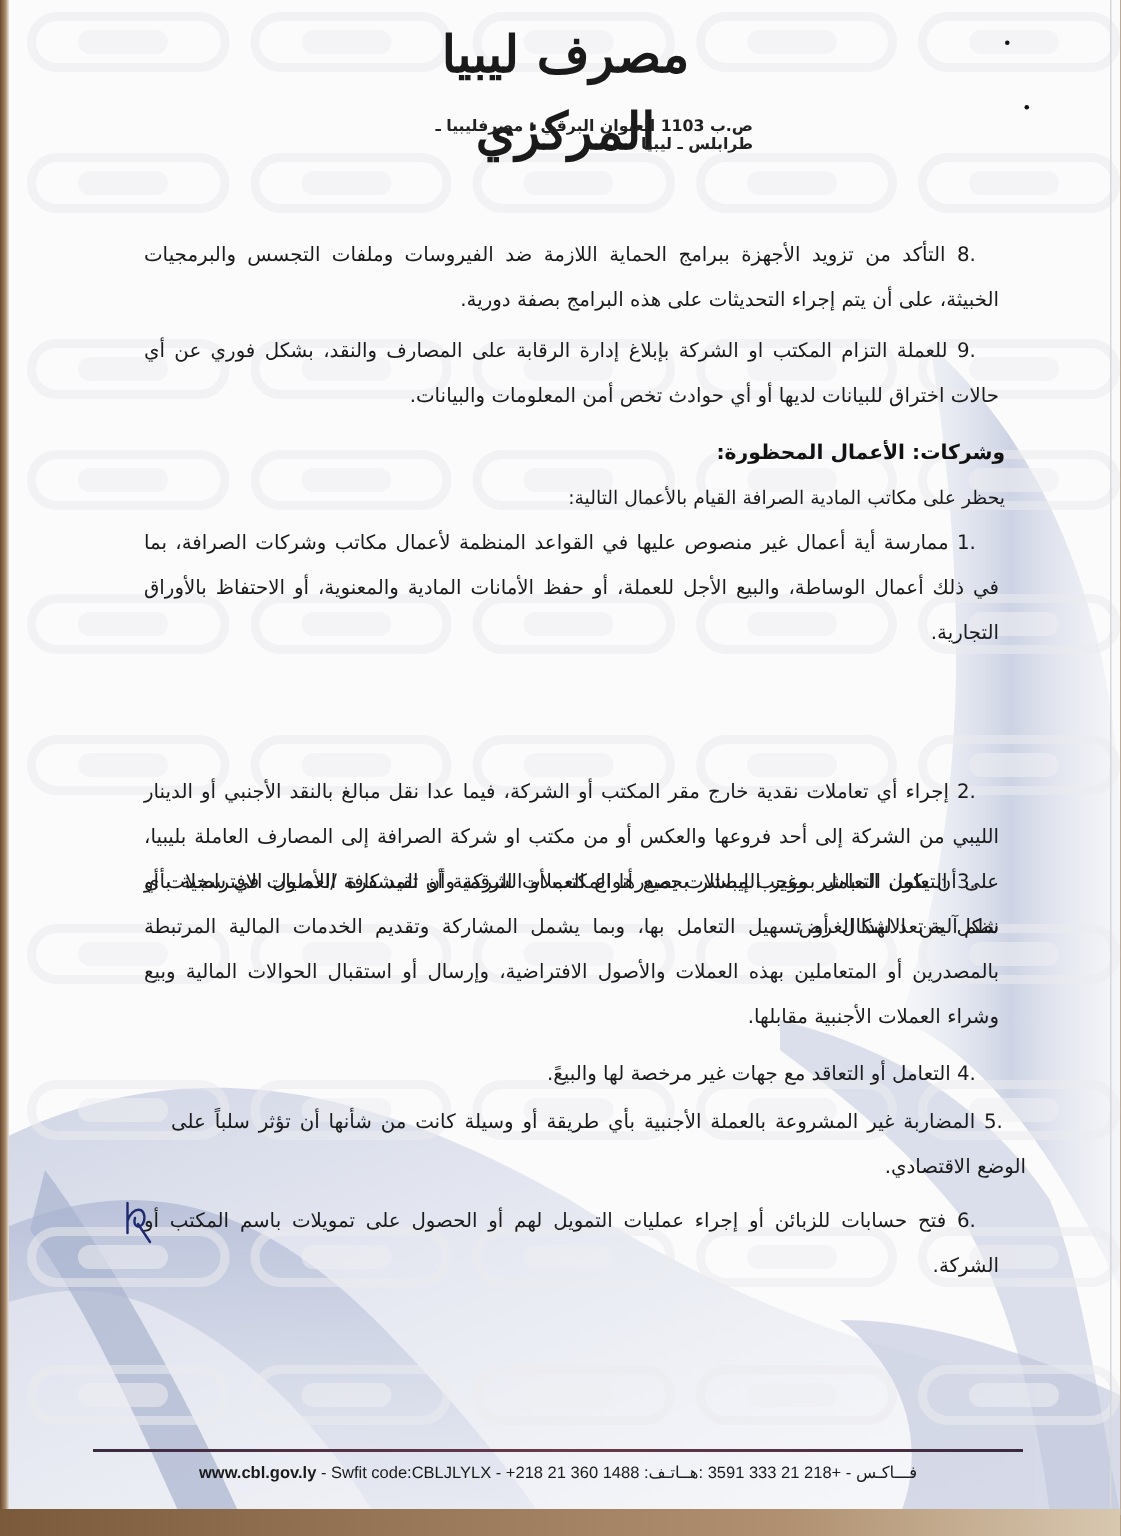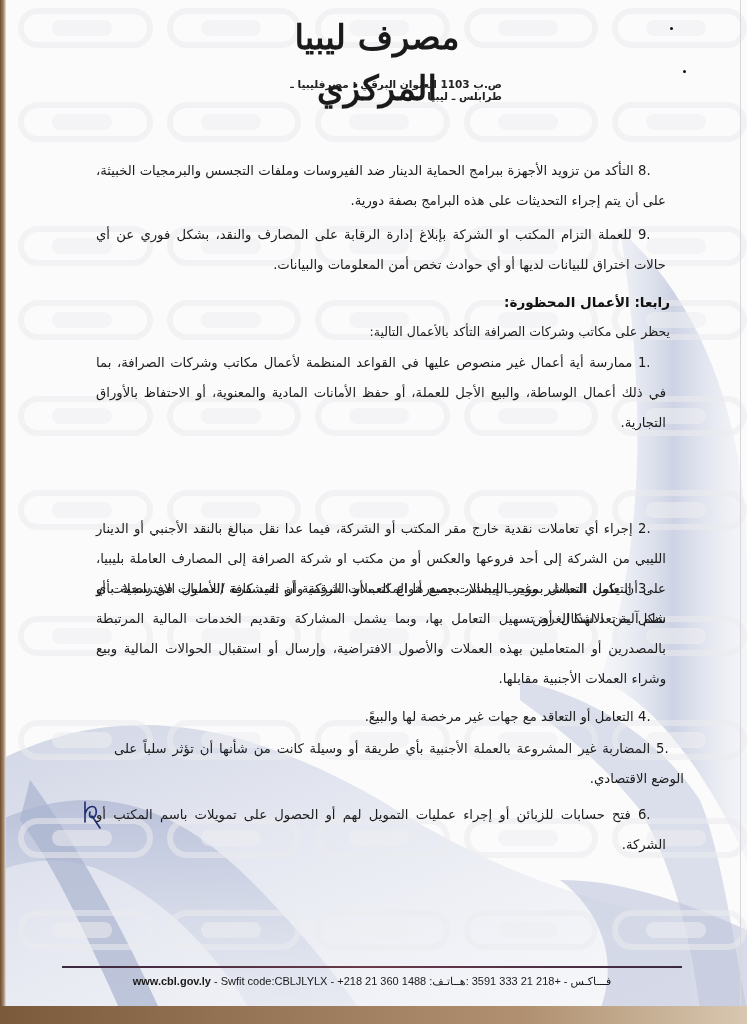--- a/index.html
+++ b/index.html
@@ -195,29 +195,29 @@
 
   <div class="content">
 
     <div class="logo">مصرف ليبيا المركزي</div>
     <div class="address">ص.ب 1103 العنوان البرقي : مصرفليبيا ـ طرابلس ـ ليبيا</div>
     <span class="dot" style="left:670px;top:27px;"></span>
     <span class="dot" style="left:683px;top:70px;"></span>
 
     <div class="para" style="left:96px; top:156px; width:570px;">
       <span class="num">8.</span>
-      <span>التأكد من تزويد الأجهزة ببرامج الحماية الدينار ضد الفيروسات وملفات التجسس والبرمجيات الخبيثة، على أن يتم إجراء التحديثات على هذه البرامج بصفة دورية.</span>
+      <span>التأكد من تزويد الأجهزة ببرامج الحماية اللازمة ضد الفيروسات وملفات التجسس والبرمجيات الخبيثة، على أن يتم إجراء التحديثات على هذه البرامج بصفة دورية.</span>
     </div>
     <div class="para" style="left:96px; top:220px; width:570px;">
       <span class="num">9.</span>
       <span>للعملة التزام المكتب او الشركة بإبلاغ إدارة الرقابة على المصارف والنقد، بشكل فوري عن أي حالات اختراق للبيانات لديها أو أي حوادث تخص أمن المعلومات والبيانات.</span>
     </div>
 
-    <div class="heading" style="left:400px; top:294px; width:270px;">رابعا: الأعمال المحظورة:</div>
-    <div class="intro" style="left:300px; top:324px; width:370px;">يحظر على مكاتب وشركات الصرافة التأكد بالأعمال التالية:</div>
+    <div class="heading" style="left:400px; top:294px; width:270px;">وشركات: الأعمال المحظورة:</div>
+    <div class="intro" style="left:300px; top:324px; width:370px;">يحظر على مكاتب المادية الصرافة القيام بالأعمال التالية:</div>
 
     <div class="para" style="left:96px; top:348px; width:570px;">
       <span class="num">1.</span>
       <span>ممارسة أية أعمال غير منصوص عليها في القواعد المنظمة لأعمال مكاتب وشركات الصرافة، بما في ذلك أعمال الوساطة، والبيع الأجل للعملة، أو حفظ الأمانات المادية والمعنوية، أو الاحتفاظ بالأوراق التجارية.</span>
     </div>
     <div class="para" style="left:96px; top:466px; width:570px;margin-top:48px;">
       <span class="num">2.</span>
       <span>إجراء أي تعاملات نقدية خارج مقر المكتب أو الشركة، فيما عدا نقل مبالغ بالنقد الأجنبي أو الدينار الليبي من الشركة إلى أحد فروعها والعكس أو من مكتب او شركة الصرافة إلى المصارف العاملة بليبيا، على أن يكون التعامل بموجب إيصالات يصدرها المكتب أو الشركة وأن تقيد كافة العمليات في سجلات أو نظم آلية تعد لهذا الغرض.</span>
     </div>
     <div class="para" style="left:96px; top:574px; width:570px;">

